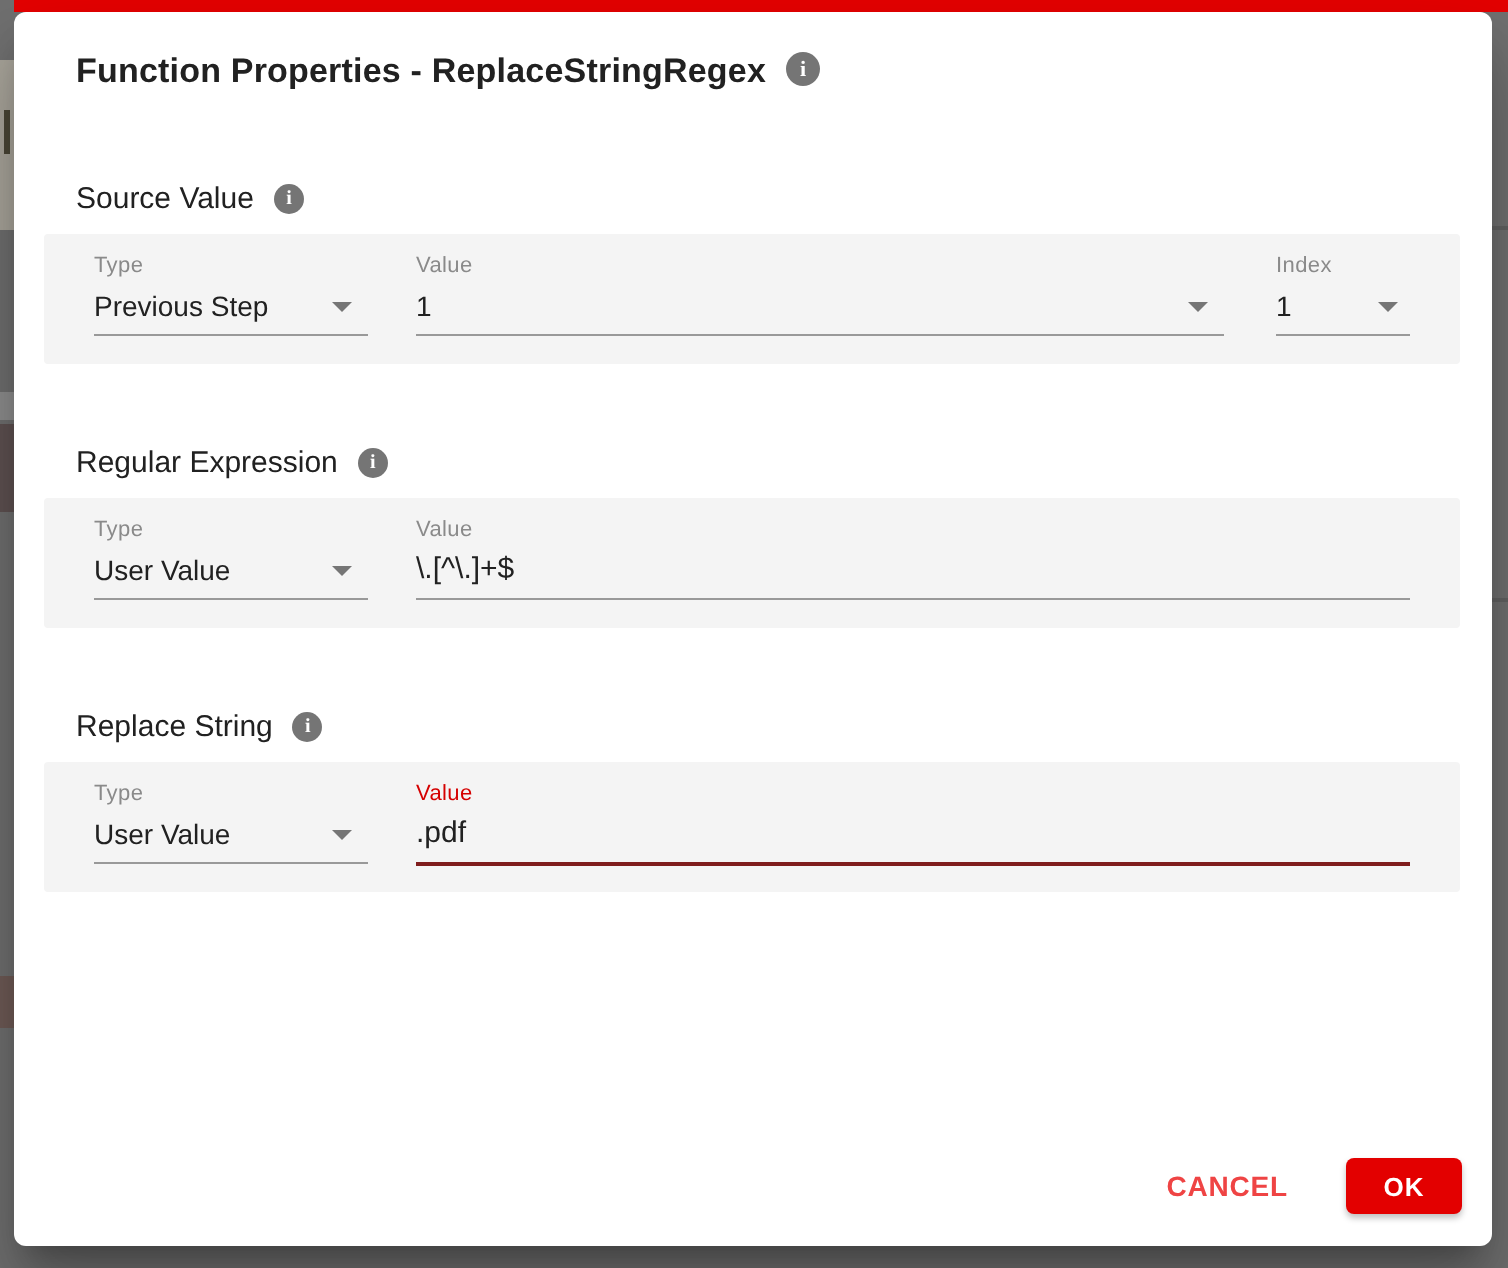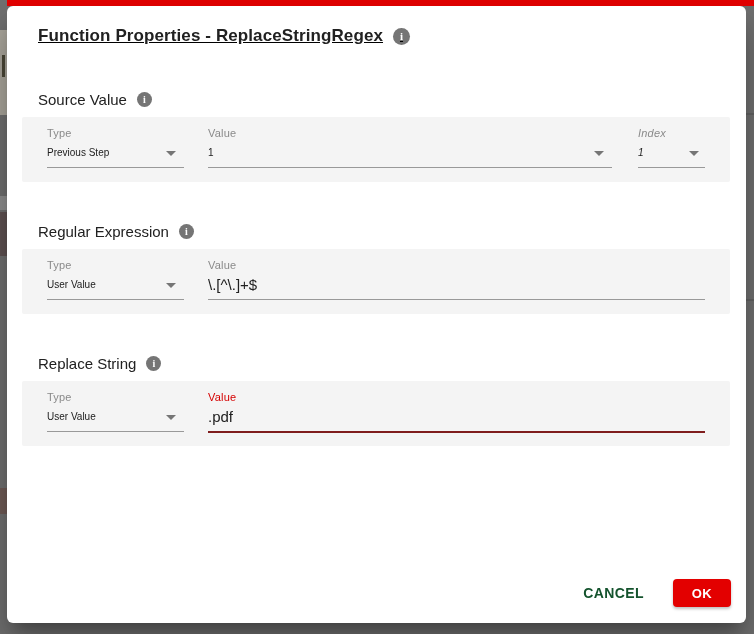--- a/index.html
+++ b/index.html
@@ -27,21 +27,21 @@
 
   
   .modal {
     position: absolute; left: 7px; top: 6px; right: 8px; bottom: 11px;
     background: #ffffff; border-radius: 6px;
     box-shadow: 0 11px 15px -7px rgba(0,0,0,.3), 0 24px 38px 3px rgba(0,0,0,.22);
     overflow: hidden;
   }
   .dialog-title-row {
     margin: 20px 0 0 31px;
-    display: flex; align-items: center; gap: 10px; text-decoration: underline;
+    display: flex; align-items: flex-start; gap: 10px;
   }
   .dialog-title {
     font-size: 17px; font-weight: 700; color: #212121; letter-spacing: .1px;
   }
   .info-icon {
     display: inline-flex; align-items: center; justify-content: center;
     background: #757575; color: #ffffff; border-radius: 50%;
     font-weight: 700; font-family: "Liberation Serif", serif;
     flex: 0 0 auto; cursor: pointer;
   }
@@ -58,32 +58,32 @@
 
   .panel {
     margin-left: 15px; width: 708px; height: 65px;
     background: #f4f4f4; border-radius: 2px;
     display: flex; align-items: flex-start;
     padding: 9px 25px 0 25px;
   }
   .field { display: flex; flex-direction: column; }
   .field-type { width: 137px; margin-right: 24px; }
   .field-flex { flex: 1 1 auto; }
-  .field-index { width: 67px; margin-left: 26px; font-style: italic; }
+  .field-index { width: 67px; margin-left: 26px; }
   .field-label {
     font-size: 11px; color: #8a8a8a; line-height: 14px; margin-bottom: 3px;
     letter-spacing: .2px;
   }
   .control {
     position: relative; height: 25px;
     border-bottom: 1px solid #999999;
     display: flex; align-items: flex-start;
   }
   .control .value {
-    font-size: 10px; color: #212121; line-height: 20px; white-space: nowrap;
+    font-size: 14px; color: #212121; line-height: 20px; white-space: nowrap;
   }
   .caret {
     position: absolute; right: 8px; top: 8px;
     width: 0; height: 0;
     border-left: 5px solid transparent; border-right: 5px solid transparent;
     border-top: 5px solid #757575;
   }
   .field-index .caret { right: 6px; }
   .text-input {
     width: 100%; border: none; outline: none; background: transparent;
@@ -93,21 +93,21 @@
   .field.error .field-label { color: #d50000; }
   .field.error .control { border-bottom: 2px solid #7f1d1d; height: 26px; }
 
   .actions {
     position: absolute; right: 15px; bottom: 16px;
     display: flex; align-items: center; gap: 27px;
   }
   .btn-cancel {
     background: none; border: none; cursor: pointer;
     font-family: "Liberation Sans", "DejaVu Sans", sans-serif;
-    font-size: 14px; font-weight: 700; color: #14532d; letter-spacing: .4px;
+    font-size: 14px; font-weight: 700; color: #ef4444; letter-spacing: .4px;
     padding: 6px 2px;
   }
   .btn-ok {
     width: 58px; height: 28px; border: none; border-radius: 4px;
     background: #e30000; color: #ffffff; cursor: pointer;
     font-family: "Liberation Sans", "DejaVu Sans", sans-serif;
     font-size: 13px; font-weight: 700; letter-spacing: .5px;
     box-shadow: 0 2px 3px rgba(0,0,0,.25);
   }
 </style>

